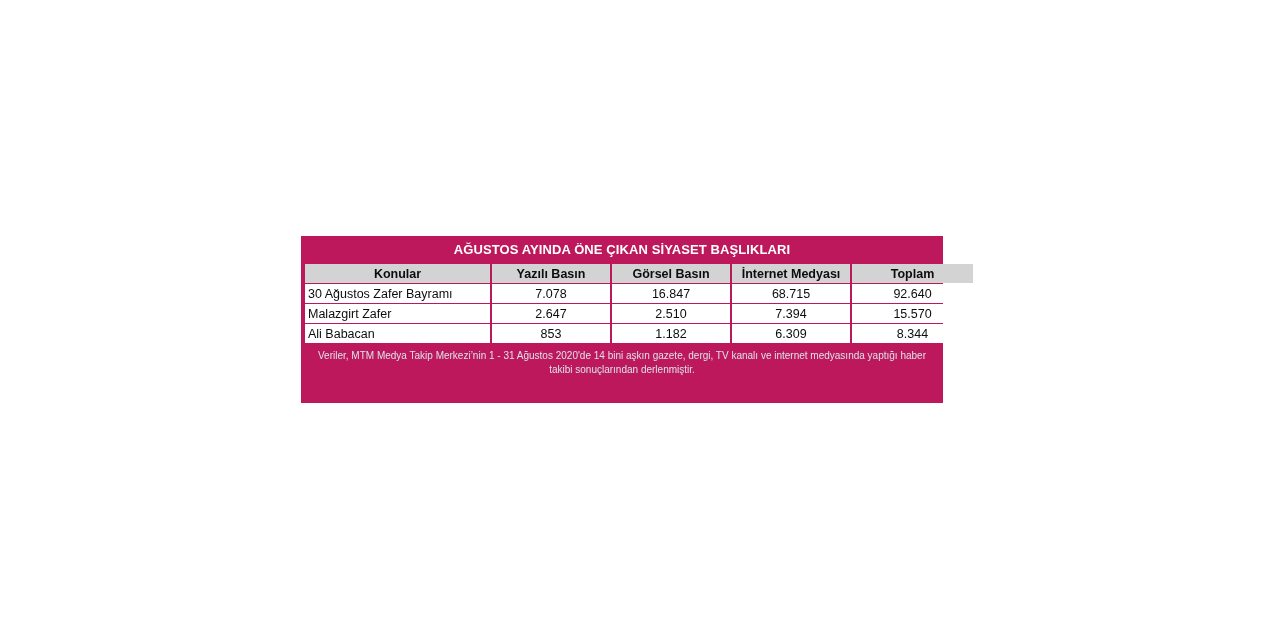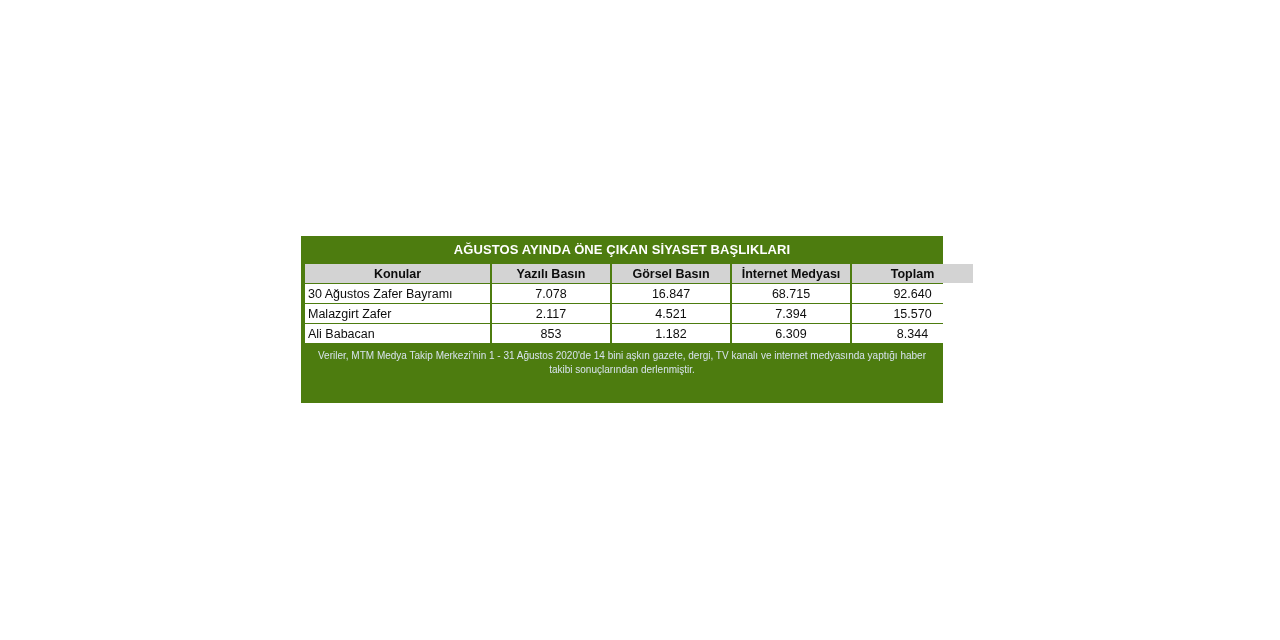--- a/index.html
+++ b/index.html
@@ -16,21 +16,21 @@
     position: relative;
   }
 
   
   #table-card {
     position: absolute;
     left: 301px;
     top: 236px;
     width: 642px;
     height: 167px;
-    background: #4d7c0f;
+    background: #be185d;
     box-sizing: border-box;
     display: flex;
     flex-direction: column;
   }
 
   
   .title-bar {
     height: 27px;
     line-height: 27px;
     text-align: center;
@@ -126,22 +126,22 @@
       <tbody>
         <tr>
           <td class="subject">30 Ağustos Zafer Bayramı</td>
           <td>7.078</td>
           <td>16.847</td>
           <td>68.715</td>
           <td>92.640</td>
         </tr>
         <tr>
           <td class="subject">Malazgirt Zafer</td>
-          <td>2.117</td>
-          <td>4.521</td>
+          <td>2.647</td>
+          <td>2.510</td>
           <td>7.394</td>
           <td>15.570</td>
         </tr>
         <tr>
           <td class="subject">Ali Babacan</td>
           <td>853</td>
           <td>1.182</td>
           <td>6.309</td>
           <td>8.344</td>
         </tr>

